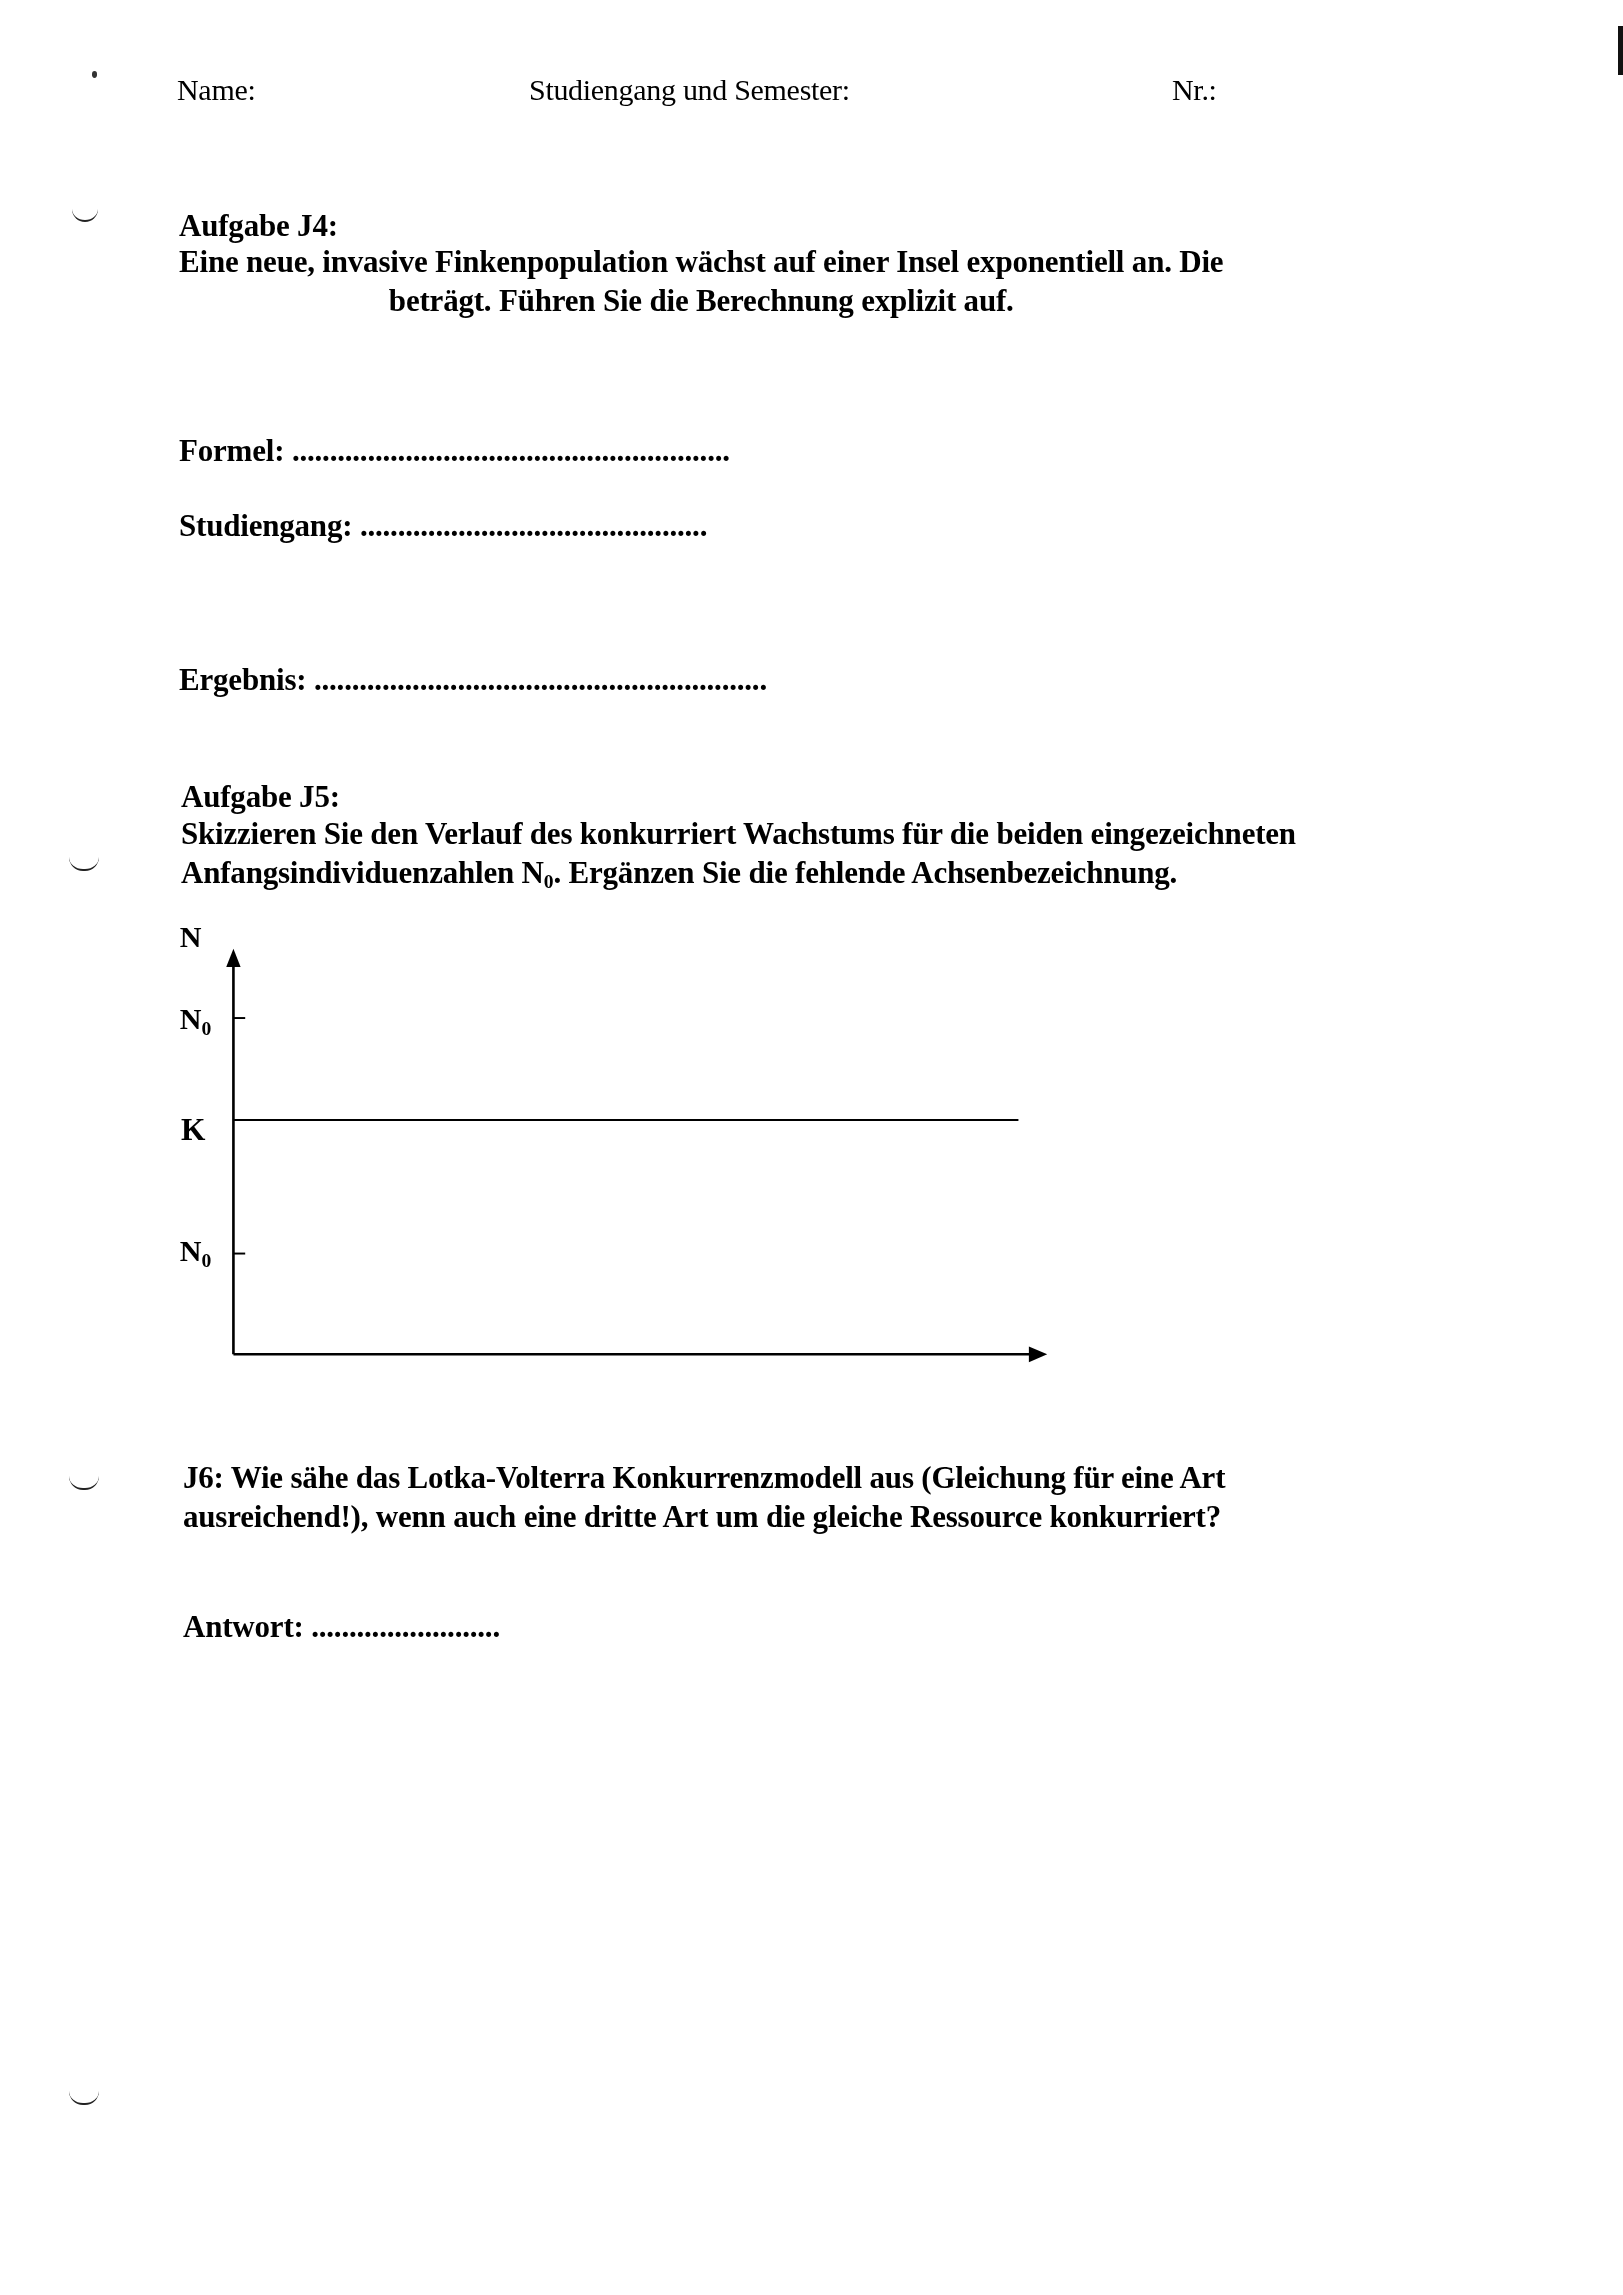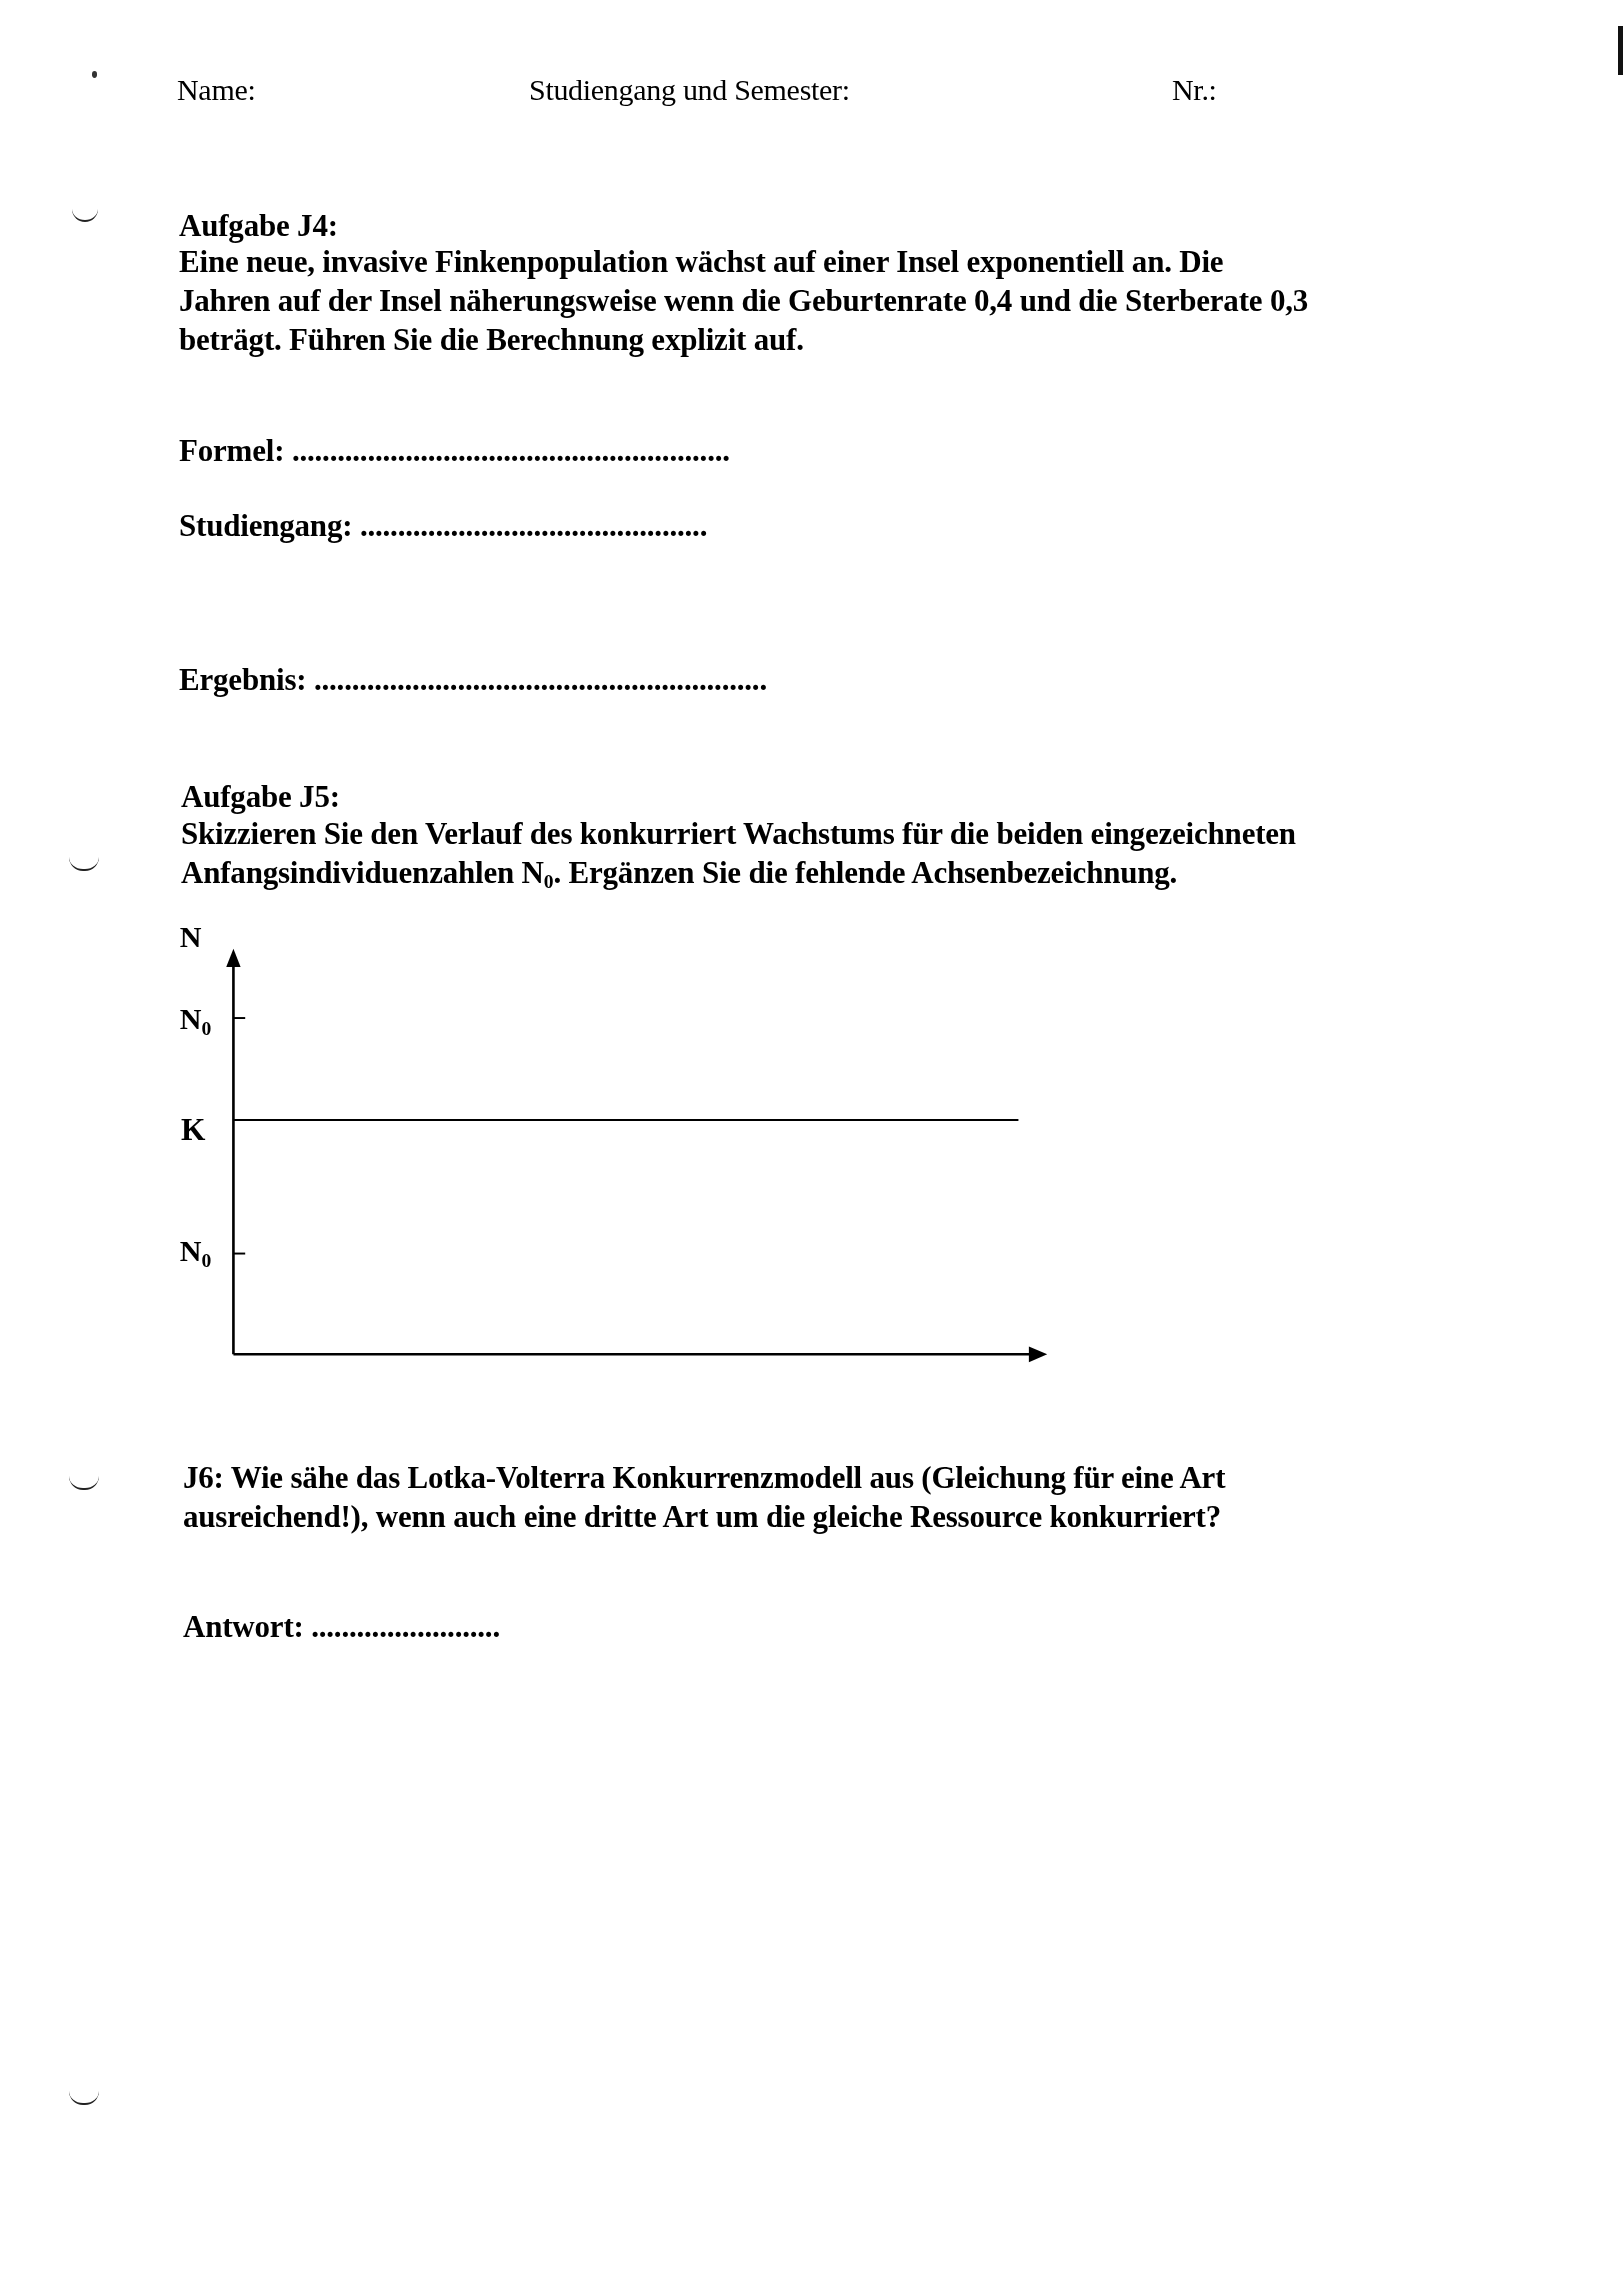--- a/index.html
+++ b/index.html
@@ -23,23 +23,22 @@
 <div class="mark" style="left:69px;top:857px;width:29.5px;height:11.8px;"></div>
 <div class="mark" style="left:69px;top:1476px;width:29.5px;height:11.8px;"></div>
 <div class="mark" style="left:69px;top:2091px;width:29.5px;height:11.8px;"></div>
 <div class="speck" style="left:92px;top:71px;width:5.2px;height:6.5px;"></div>
 
 <div class="abs hdr" style="left:177px;top:73px;font-family:Liberation Serif, serif;">Name:</div>
 <div class="abs hdr" style="left:529px;top:73px;">Studiengang und Semester:</div>
 <div class="abs hdr" style="left:1172px;top:73px;">Nr.:</div>
 
 <div class="abs b" style="left:179px;top:208px;">Aufgabe J4:</div>
-<div class="abs b line" style="left:179px;top:242px;">
+<div class="abs b line" style="left:179px;top:242px;text-align:center;">
   <div>Eine neue, invasive Finkenpopulation wächst auf einer Insel exponentiell an. Die</div>
-  <div>Jahren auf der Insel näherungsweise wenn die Geburtenrate 0,4 und die Sterberate 0,3</div>
   <div>beträgt. Führen Sie die Berechnung explizit auf.</div>
 </div>
 
 <div class="abs b" style="left:179px;top:433px;">
   <span>Formel:</span>
   <span>..........................................................</span>
 </div>
 <div class="abs b" style="left:179px;top:508px;">
   <span>Studiengang:</span>
   <span>..............................................</span>

